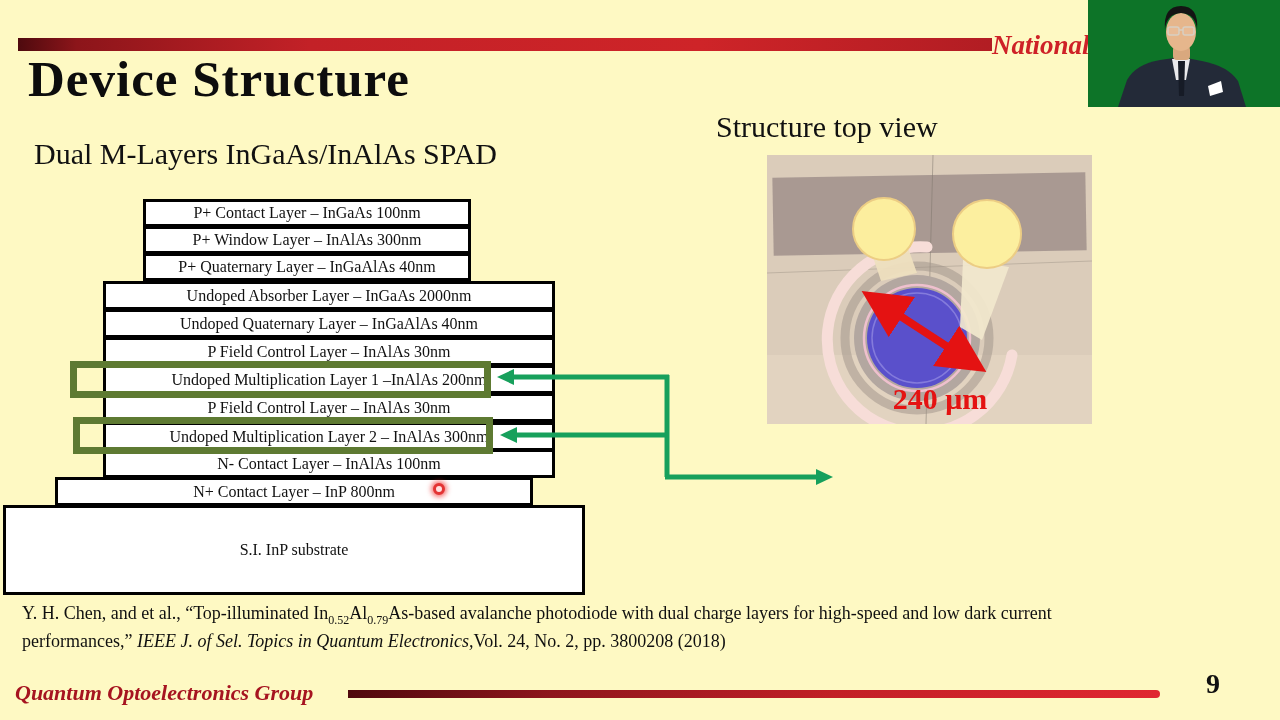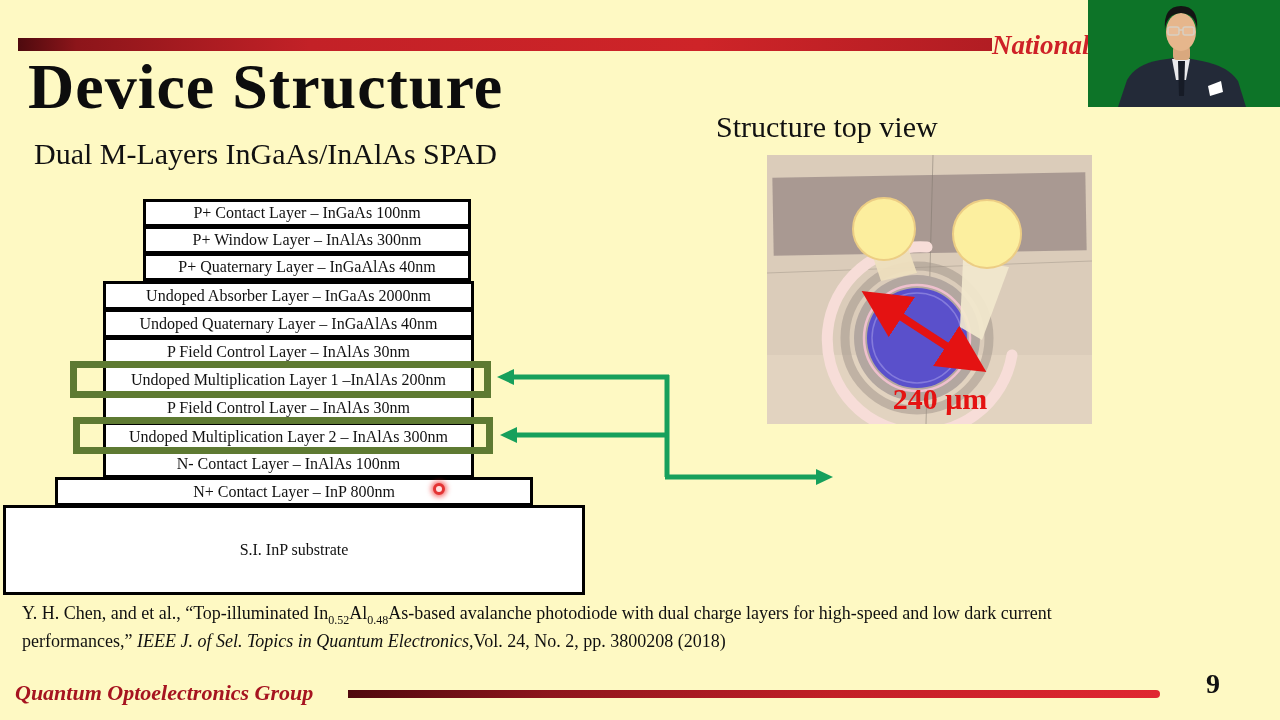--- a/index.html
+++ b/index.html
@@ -2,30 +2,30 @@
 <html><head>
 <meta charset="utf-8">
 <style>
   html,body{margin:0;padding:0;background:#888;}
   #slide{position:relative;width:1280px;height:720px;background:#fef9c3;overflow:hidden;
          font-family:"Liberation Serif",serif;color:#111;}
   .abs{position:absolute;}
 
   .top-bar{left:18px;top:38px;width:974px;height:13px;
     background:linear-gradient(90deg,#4e0a0e 0%,#8c151a 6%,#c32127 30%,#ce2428 70%,#b21d23 100%);}
-  .title{left:28px;top:50px;font-size:64px;font-weight:bold;letter-spacing:1px;color:#0d0d0d;white-space:nowrap;}
+  .title{left:28px;top:50px;font-size:51px;font-weight:bold;letter-spacing:1px;color:#0d0d0d;white-space:nowrap;}
   .subtitle{left:34px;top:137px;font-size:30px;white-space:nowrap;}
   .topview-label{left:716px;top:110px;font-size:30px;white-space:nowrap;}
   .affiliation{left:992px;top:30px;font-size:27px;font-weight:bold;font-style:italic;color:#ce2127;z-index:1;}
 
   .layer{position:absolute;background:#fff;border:3px solid #000;box-sizing:border-box;
          display:flex;align-items:center;justify-content:center;
          font-size:16px;white-space:nowrap;z-index:2;}
   .t1{left:143px;width:328px;height:28px;}
-  .t2{left:103px;width:371px;height:29px;}
+  .t2{left:103px;width:452px;height:29px;}
   .r0{top:199px}.r1{top:226px}.r2{top:253px}
   .r3{top:281px}.r4{top:309px}.r5{top:337px}.r6{top:365px}
   .r7{top:393px}.r8{top:422px}.r9{top:449px}
   .t3{left:55px;top:477px;width:478px;height:29px;}
   .t4{left:3px;top:505px;width:582px;height:90px;}
 
   .hl{position:absolute;border:7px solid #5e7a32;box-sizing:border-box;background:transparent;z-index:3;}
   .hl1{left:70px;top:361px;width:421px;height:37px;}
   .hl2{left:73px;top:417px;width:420px;height:37px;}
 
@@ -127,20 +127,20 @@
     <ellipse cx="93" cy="32" rx="15" ry="19" fill="#e6b68c"></ellipse>
     <path d="M77,30 Q75,6 93,6 Q111,6 109,30 Q108,14 93,13 Q78,14 77,30 Z" fill="#141414"></path>
     <g stroke="#d8cfc2" stroke-width="1.5" fill="rgba(255,255,255,0.08)">
       <rect x="80" y="27" width="11" height="8" rx="2"></rect>
       <rect x="95" y="27" width="11" height="8" rx="2"></rect>
       <line x1="91" y1="30" x2="95" y2="30"></line>
     </g>
   </svg>
 
   <div class="abs citation">
-    <span>Y. H. Chen, and et al., “Top-illuminated In</span><sub>0.52</sub><span>Al</span><sub>0.48</sub><span>As-based avalanche photodiode with dual charge layers for high-speed and low dark current performances,” </span><span class="jit">IEEE J. of Sel. Topics in Quantum Electronics,</span><span>Vol. 24, No. 2, pp. 3800208 (2018)</span>
+    <span>Y. H. Chen, and et al., “Top-illuminated In</span><sub>0.52</sub><span>Al</span><sub>0.79</sub><span>As-based avalanche photodiode with dual charge layers for high-speed and low dark current performances,” </span><span class="jit">IEEE J. of Sel. Topics in Quantum Electronics,</span><span>Vol. 24, No. 2, pp. 3800208 (2018)</span>
   </div>
 
   <div class="abs footer-group">Quantum Optoelectronics Group</div>
   <div class="abs bottom-bar"></div>
   <div class="abs page-num">9</div>
 
 </div>
 
 </body></html>

